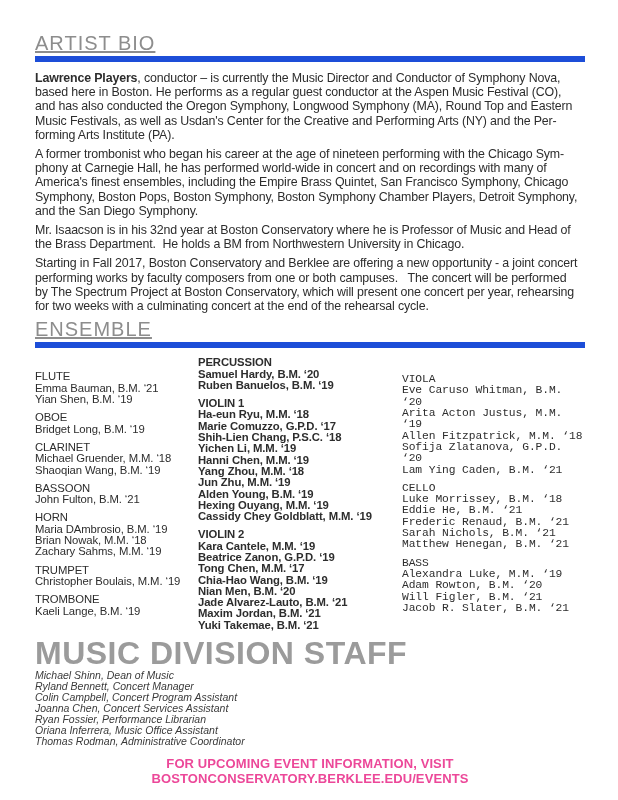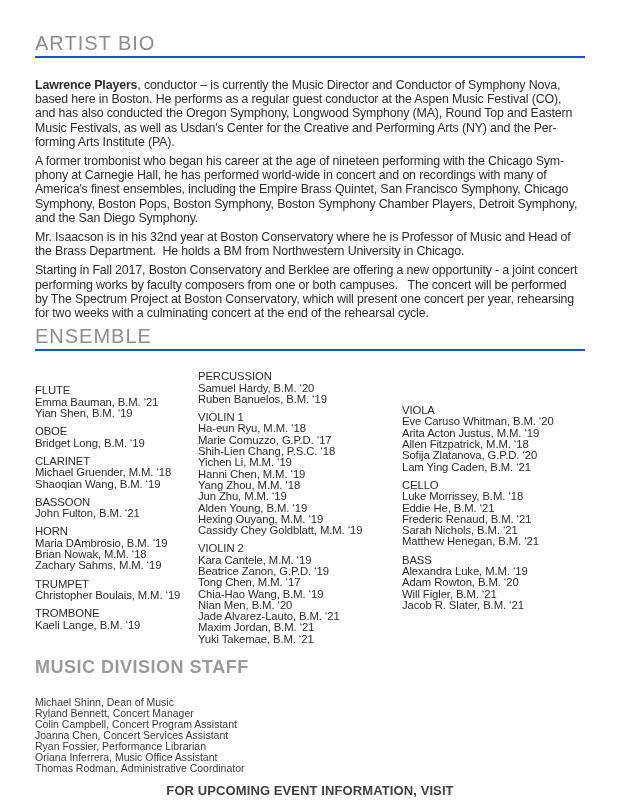--- a/index.html
+++ b/index.html
@@ -13,70 +13,71 @@
   .page {
     width: 618px; height: 800px;
     padding: 33px 33px 0 35px;
   }
   .section-heading {
     font-size: 20px;
     line-height: 20px;
     font-weight: 400;
     letter-spacing: 1px;
     color: #8d8d8d;
-    border-bottom: 2px solid #1d4ed8;
+    border-bottom: 6px solid #1d4ed8;
     padding-bottom: 3px;
-    margin-bottom: 20px;
+    margin-bottom: 9px;
+    text-decoration: underline;
   }
   .mt-sm { margin-top: 3px; }
   .mt-md { margin-top: 6px; }
   .para {
     font-size: 12.4px;
     line-height: 14.2px;
     letter-spacing: -0.15px;
     white-space: pre-line;
     margin-bottom: 5px;
     color: #2d2d2d;
   }
   .para b { letter-spacing: -0.15px; }
   .ensemble-columns {
     display: flex;
     align-items: center;
     margin-top: 2px;
   }
   .ens-col-0 { width: 163px; }
-  .ens-col-1 { width: 204px; }
-  .ens-col-2 { flex: 1; }
+  .ens-col-1 { width: 204px; font-weight: bold; }
+  .ens-col-2 { flex: 1; font-family: Liberation Mono, monospace; }
   .group { margin-bottom: 7px; }
   .group div {
     font-size: 11.3px;
     line-height: 11.3px;
     letter-spacing: -0.1px;
     color: #2d2d2d;
   }
   .staff-heading {
-    font-size: 18px;
+    font-size: 32px;
     line-height: 27px;
     font-weight: 700;
     letter-spacing: 0.5px;
     color: #9b9b9b;
     margin-top: 2px;
   }
-  .staff-list { margin-top: 16px; }
+  .staff-list { margin-top: 3px; font-style: italic; }
   .staff-list div {
     font-size: 10.5px;
     line-height: 11px;
     color: #3a3a3a;
   }
   .footer {
     margin-top: 9px;
     text-align: center;
     font-size: 13px;
     font-weight: 700;
-    color: #404040;
+    color: #ec4899;
     letter-spacing: 0.1px;
   }
 </style>
 </head>
 <body>
 
 <div class="page">
 
   <h2 class="section-heading">ARTIST BIO</h2>
 

